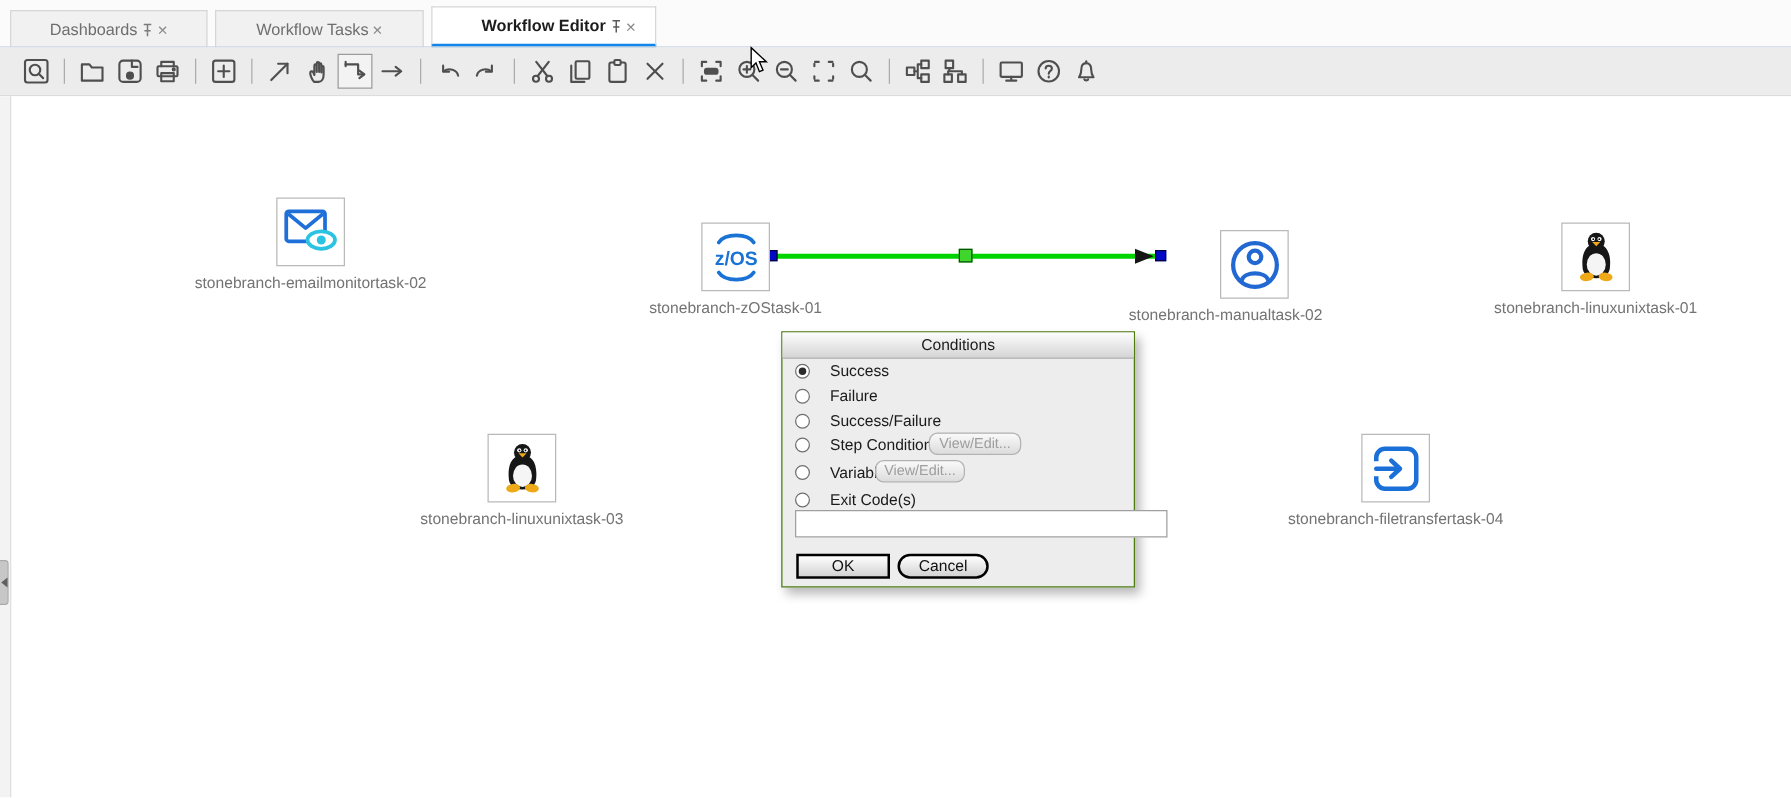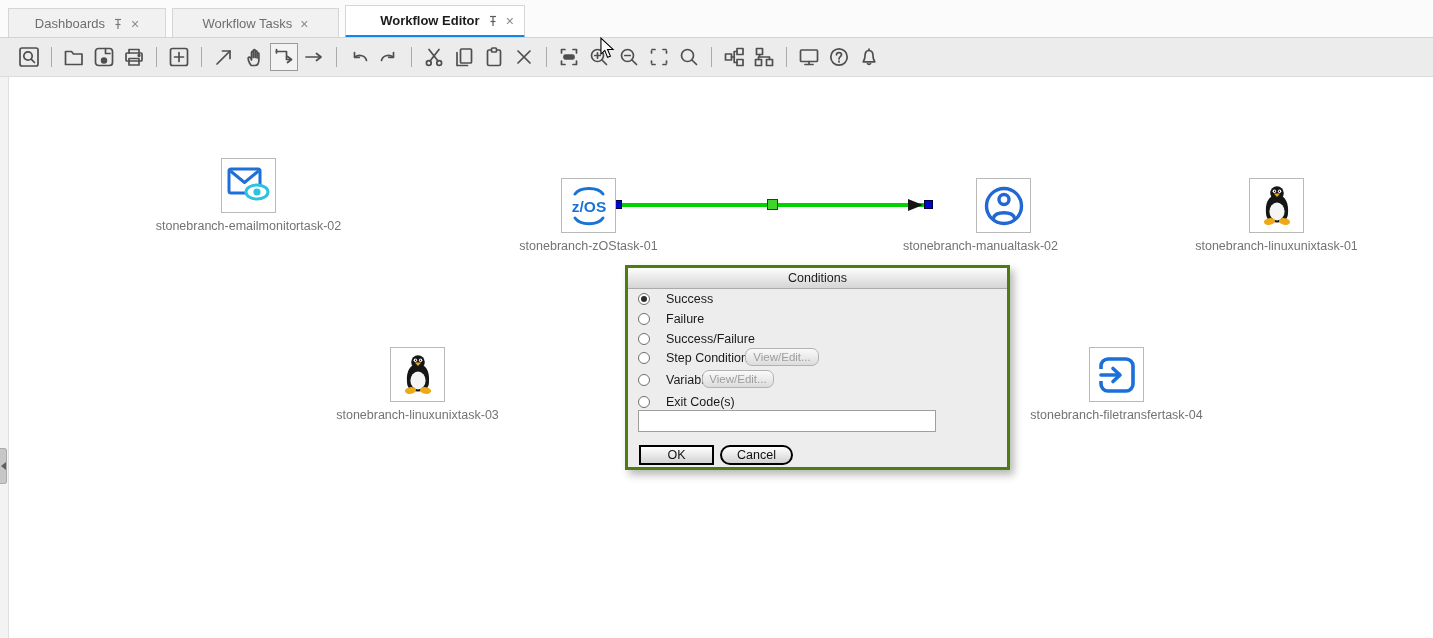--- a/index.html
+++ b/index.html
@@ -1,20 +1,20 @@
 <!DOCTYPE html>
 <html><head>
 <meta charset="utf-8">
 <style>
   * { margin:0; padding:0; box-sizing:border-box; }
   html,body { width:1433px; height:638px; background:#fff; font-family:"Liberation Sans", sans-serif; overflow:hidden; position:relative; }
 
   
   .tabbar { position:absolute; left:0; top:0; width:100%; height:38px; background:#fbfbfb; display:flex; align-items:flex-end; padding-left:8px; }
-  .tab { height:30px; display:flex; align-items:center; justify-content:center; gap:8px; background:#f1f1f1; border:1px solid #d6d6d6; border-bottom:none; color:#6e6e6e; font-size:13px; cursor:default;margin-top:12px; }
+  .tab { height:30px; display:flex; align-items:center; justify-content:center; gap:3px; background:#f1f1f1; border:1px solid #d6d6d6; border-bottom:none; color:#6e6e6e; font-size:13px; cursor:default;margin-top:12px; }
   .tab-dash { width:158px; }
   .tab-wft  { width:167px; margin-left:6px; }
   .tab-wfe  { width:180px; margin-left:6px; }
   .tab.active { background:#fff; color:#1c1c1c; font-weight:bold; border-bottom:3px solid #1286e8; height:33px;padding-left:24px; }
   .tab .pin svg { display:block; }
   .tab .close { color:#8a8a8a; font-size:14px; line-height:1; font-weight:normal; }
   .tabbar-underline { position:absolute; left:0; top:37px; width:100%; height:1px; background:#ccd6e2; }
 
   
   .toolbar { position:absolute; left:0; top:38px; width:100%; height:39px; background:#ececec; border-bottom:1px solid #dcdcdc; display:flex; align-items:center; padding-left:14px; }
@@ -34,21 +34,21 @@
   .node-label { position:absolute; top:61px; left:50%; transform:translateX(-50%); white-space:nowrap; font-size:12.5px; color:#737373; }
 
   .conn-line { position:absolute; left:618px; top:126px; width:310px; height:4px; background:#00d400; }
   .conn-arrow { position:absolute; left:908px; top:122px; width:0; height:0; border-top:6px solid transparent; border-bottom:6px solid transparent; border-left:15px solid #151515; }
   .conn-end { position:absolute; width:9px; height:9px; background:#0008c8; border:1px solid #000040; }
   .conn-end.src { left:613px; top:123px; }
   .conn-end.dst { left:924px; top:123px; }
   .conn-mid { position:absolute; left:767px; top:122px; width:11px; height:11px; background:#3fd52c; border:1px solid #0a500a; }
 
   
-  .dialog { position:absolute; left:625px; top:188px; width:385px; height:205px; background:#ededed; border:3px solid #4d7c0f; box-shadow:4px 5px 8px rgba(0,0,0,0.28); font-size:12.5px; color:#1a1a1a; }
+  .dialog { position:absolute; left:625px; top:188px; width:283px; height:205px; background:#ededed; border:1px solid #4d7c0f; box-shadow:4px 5px 8px rgba(0,0,0,0.28); font-size:12.5px; color:#1a1a1a; }
   .dialog-title { height:21px; background:linear-gradient(#fdfdfd,#d5d5d5); border-bottom:1px solid #ababab; display:flex; align-items:center; justify-content:center; }
   .dlg-row { position:absolute; left:10px; height:17px; display:flex; align-items:center; gap:16px; }
   .radio { width:12px; height:12px; border:1px solid #6f6f6f; border-radius:50%; background:#fff; flex:0 0 auto; position:relative; }
   .radio.checked::after { content:""; position:absolute; left:2px; top:2px; width:6px; height:6px; border-radius:50%; background:#2b2b2b; }
   .mini-btn { position:absolute; height:18px; font-size:11.5px; color:#9d9d9d; background:linear-gradient(#fafafa,#dcdcdc); border:1px solid #b2b2b2; border-radius:7px; display:flex; align-items:center; justify-content:center;text-align:right; }
   .dlg-input { position:absolute; left:10px; top:142px; width:298px; height:22px; border:1px solid #9f9f9f; background:#fff; font-size:12.5px; padding:0 4px; font-family:"Liberation Sans", sans-serif; }
   .dlg-btn { position:absolute; top:177px; height:20px; border:2px solid #000; background:linear-gradient(#ffffff,#d2d2d2); font-size:12.5px; color:#111; display:flex; align-items:center; justify-content:center; font-family:"Liberation Sans", sans-serif; }
   .btn-ok { left:11px; width:75px; }
   .btn-cancel { left:92px; width:73px;border-radius:10px; }
 
@@ -305,21 +305,21 @@
           <g fill="none" stroke="#1a73d4" stroke-width="3" stroke-linecap="round">
             <path d="M9 11 C14 3.5 32 3.5 37 11"></path>
             <path d="M9 35 C14 42.5 32 42.5 37 35"></path>
           </g>
           <text x="23" y="29" text-anchor="middle" font-family="Liberation Sans, sans-serif" font-size="15.5" font-weight="bold" fill="#1a73d4">z/OS</text>
         </svg>
     </div>
     <div class="node-label">stonebranch-zOStask-01</div>
   </div>
 
-  <div class="node" style="left:930px; top:101px;padding-left:46px;">
+  <div class="node" style="left:930px; top:107px;padding-left:46px;">
     <div class="node-box">
       <svg width="46" height="46" viewBox="0 0 46 46">
           <g fill="none" stroke="#2268d2" stroke-width="3.4" stroke-linecap="round">
             <circle cx="23" cy="23" r="17.5"></circle>
             <circle cx="23" cy="16.5" r="5"></circle>
             <path d="M12.5 35 C14.5 28 31.5 28 33.5 35"></path>
           </g>
         </svg>
     </div>
     <div class="node-label">stonebranch-manualtask-02</div>

